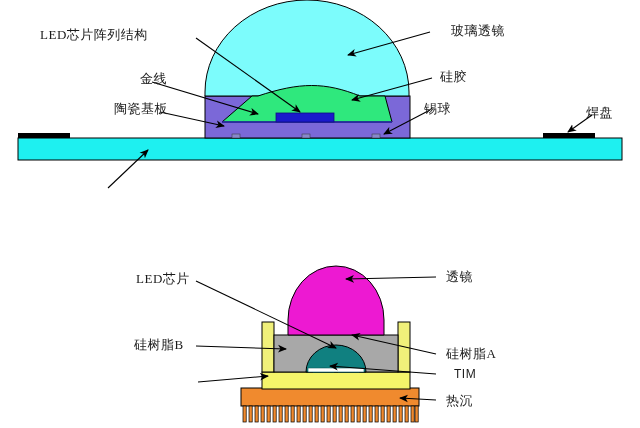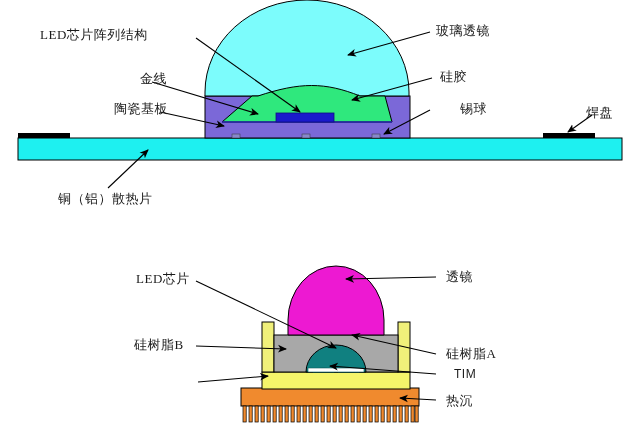--- a/index.html
+++ b/index.html
@@ -127,27 +127,26 @@
       <line x1="436" y1="400" x2="400" y2="398" stroke="#000" stroke-width="1.1" marker-end="url(#arrowFill)"></line>
     </g>
   </svg>
 
   <div class="lbl" style="left:40px;top:26px;">LED芯片阵列结构</div>
 
   <div class="lbl" style="left:140px;top:70px;">金线</div>
 
   <div class="lbl" style="left:114px;top:100px;">陶瓷基板</div>
 
-  <div class="lbl" style="left:58px;top:190px;">铜（铝）散热片</div>
 
-  <div class="lbl" style="left:436px;top:22px;">玻璃透镜</div>
+  <div class="lbl" style="left:451px;top:22px;">玻璃透镜</div>
 
   <div class="lbl" style="left:440px;top:68px;">硅胶</div>
 
-  <div class="lbl" style="left:460px;top:100px;">锡球</div>
+  <div class="lbl" style="left:424px;top:100px;">锡球</div>
 
   <div class="lbl" style="left:586px;top:104px;">焊盘</div>
 
   <div class="lbl" style="left:136px;top:270px;text-align:right;">LED芯片</div>
 
   <div class="lbl" style="left:134px;top:336px;">硅树脂B</div>
 
 
   <div class="lbl" style="left:446px;top:268px;">透镜</div>
 

